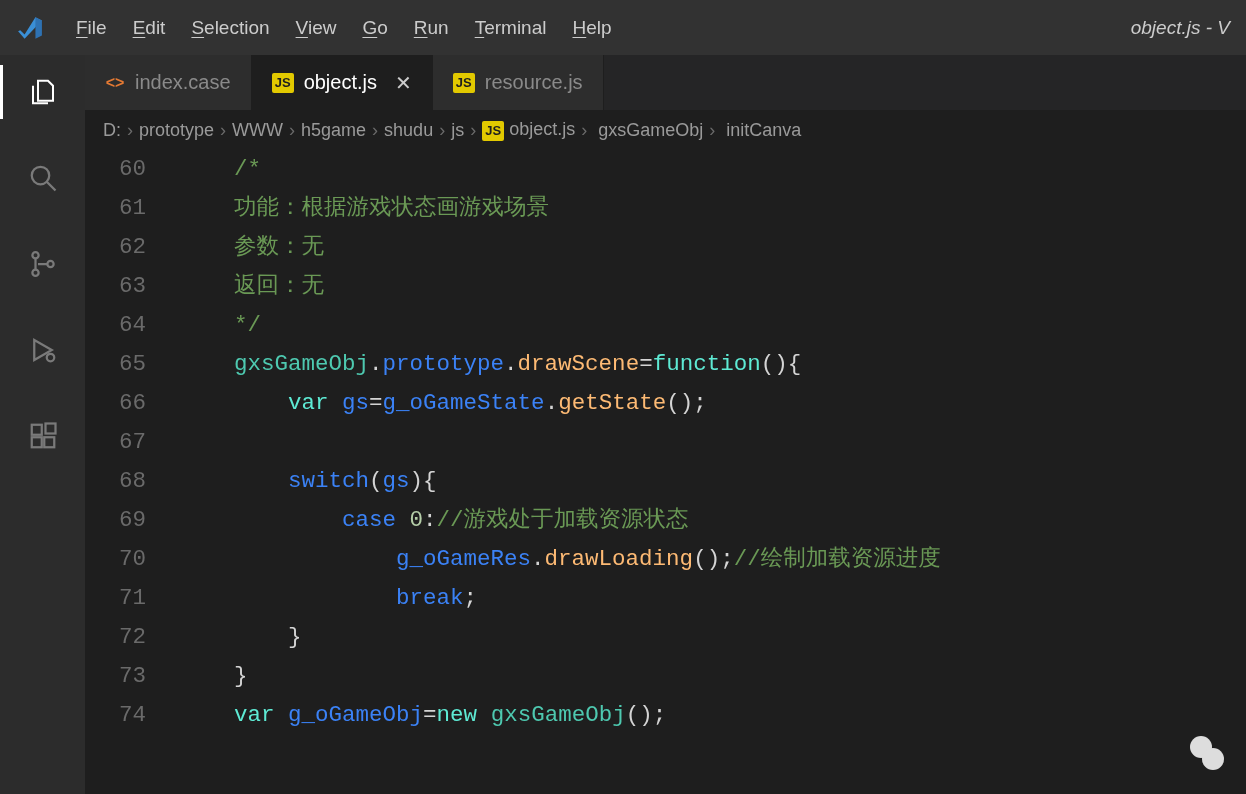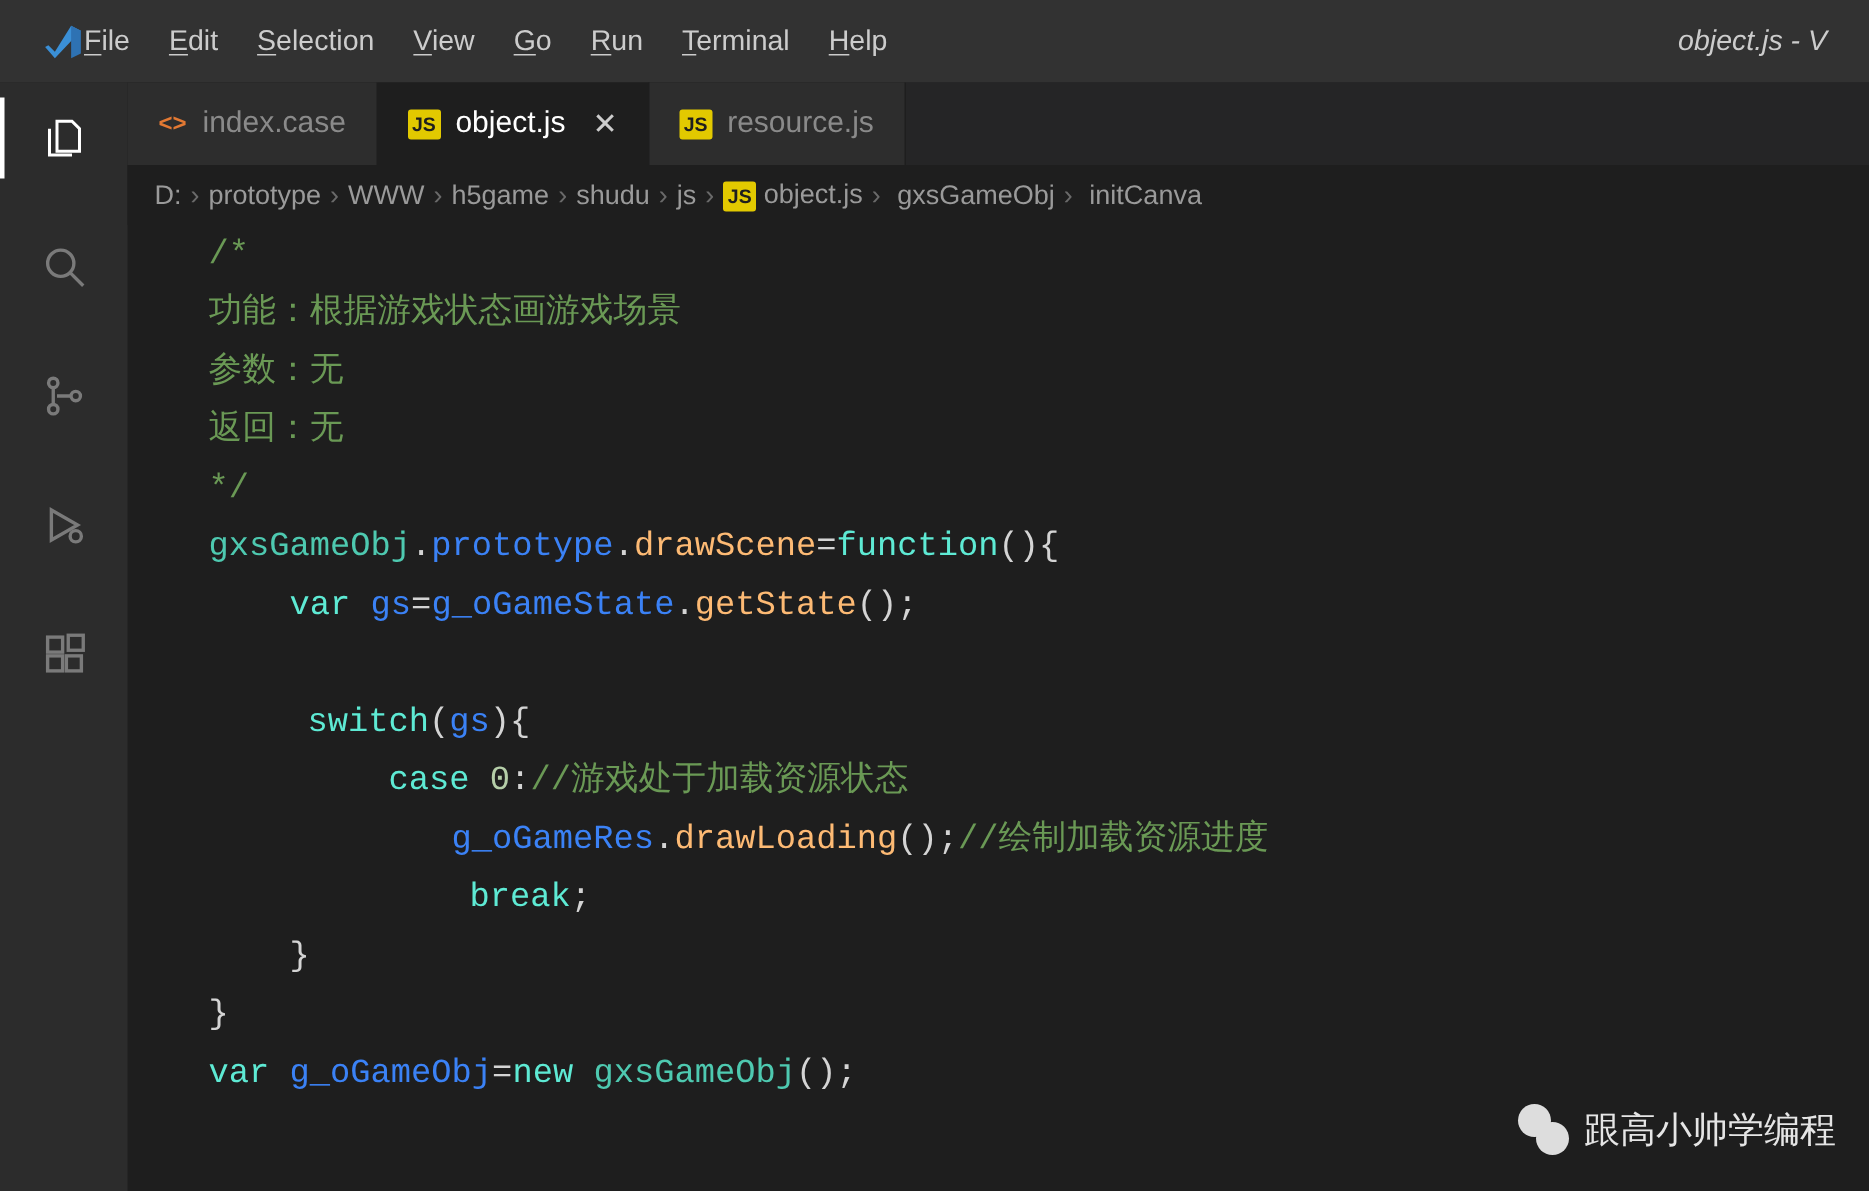--- a/index.html
+++ b/index.html
@@ -10,21 +10,22 @@
   width: 1246px;
   height: 794px;
   overflow: hidden;
   position: relative;
 }
 .titlebar {
   height: 55px;
   background: #323232;
   display: flex;
   align-items: center;
-  padding: 0 28px;
+  padding: 0 16px;
+  gap: 32px;
 }
 .logo {
   width: 28px;
   height: 28px;
   display: flex;
   align-items: center;
   justify-content: center;
 }
 .logo svg { width: 26px; height: 26px; }
 .menu {
@@ -151,21 +152,21 @@
   white-space: pre;
   color: #d4d4d4;
   position: relative;
 }
 .ln { height: 39px; }
 .tok-comment { color: #6a9955; }
 .tok-class { color: #4ec9b0; }
 .tok-prop { color: #3b82f6; }
 .tok-func { color: #fdba74; }
 .tok-kw { color: #5eead4; }
-.tok-kw2 { color: #5eead4; margin-left: 12px; }
+.tok-kw2 { color: #3b82f6; }
 .tok-num { color: #b5cea8; }
 .tok-punct { color: #d4d4d4; }
 .tok-op { color: #d4d4d4; }
 .watermark {
   position: absolute;
   right: 22px;
   bottom: 24px;
   display: flex;
   align-items: center;
   gap: 10px;
@@ -289,21 +290,37 @@
             </svg>
           </span> gxsGameObj</span>
         <span class="sep">›</span>
         <span><span class="bc-ico">
             <svg viewBox="0 0 16 16">
               <path d="M8 1l6 3v8l-6 3-6-3V4z" fill="#a074c4"></path>
             </svg>
           </span> initCanva</span>
       </div>
     <div class="editor">
+      <div class="gutter" id="gutter">
+          <div class="ln">60</div>
+          <div class="ln">61</div>
+          <div class="ln">62</div>
+          <div class="ln">63</div>
+          <div class="ln">64</div>
+          <div class="ln">65</div>
+          <div class="ln">66</div>
+          <div class="ln">67</div>
+          <div class="ln">68</div>
+          <div class="ln">69</div>
+          <div class="ln">70</div>
+          <div class="ln">71</div>
+          <div class="ln">72</div>
+          <div class="ln">73</div>
+          <div class="ln">74</div>
+        </div>
       <div class="code" id="code"><div class="ln">    <span class="tok-comment">/*</span></div><div class="ln">    <span class="tok-comment">功能：根据游戏状态画游戏场景</span></div><div class="ln">    <span class="tok-comment">参数：无</span></div><div class="ln">    <span class="tok-comment">返回：无</span></div><div class="ln">    <span class="tok-comment">*/</span></div><div class="ln">    <span class="tok-class">gxsGameObj</span><span class="tok-punct">.</span><span class="tok-prop">prototype</span><span class="tok-punct">.</span><span class="tok-func">drawScene</span><span class="tok-op">=</span><span class="tok-kw">function</span><span class="tok-punct">(){</span></div><div class="ln">        <span class="tok-kw">var</span><span class=""> </span><span class="tok-prop">gs</span><span class="tok-op">=</span><span class="tok-prop">g_oGameState</span><span class="tok-punct">.</span><span class="tok-func">getState</span><span class="tok-punct">();</span></div><div class="ln"></div><div class="ln">        <span class="tok-kw2">switch</span><span class="tok-punct">(</span><span class="tok-prop">gs</span><span class="tok-punct">){</span></div><div class="ln">            <span class="tok-kw2">case</span><span class=""> </span><span class="tok-num">0</span><span class="tok-punct">:</span><span class="tok-comment">//游戏处于加载资源状态</span></div><div class="ln">                <span class="tok-prop">g_oGameRes</span><span class="tok-punct">.</span><span class="tok-func">drawLoading</span><span class="tok-punct">();</span><span class="tok-comment">//绘制加载资源进度</span></div><div class="ln">                <span class="tok-kw2">break</span><span class="tok-punct">;</span></div><div class="ln">        <span class="tok-punct">}</span></div><div class="ln">    <span class="tok-punct">}</span></div><div class="ln">    <span class="tok-kw">var</span><span class=""> </span><span class="tok-prop">g_oGameObj</span><span class="tok-op">=</span><span class="tok-kw">new</span><span class=""> </span><span class="tok-class">gxsGameObj</span><span class="tok-punct">();</span></div></div>
     </div>
   </div>
 </div>
 
 <div class="watermark">
   <div class="wm-logo"></div>
-  <span>跟高小帅学编程</span>
 </div>
 
 </body></html>

